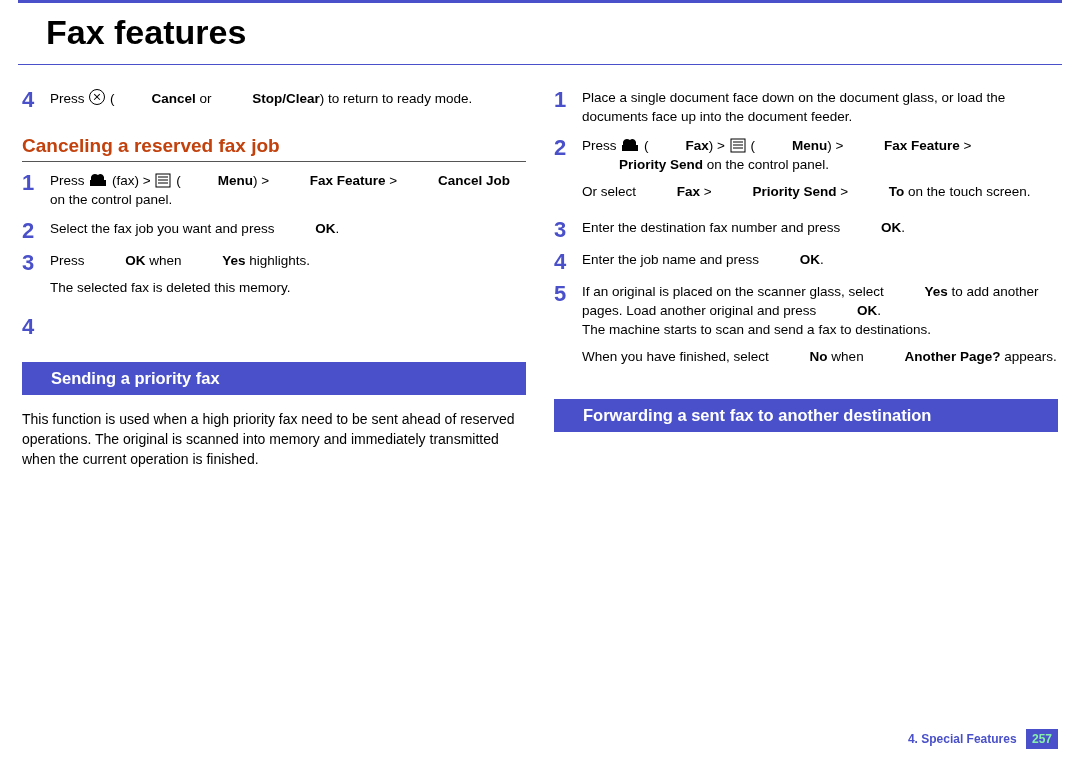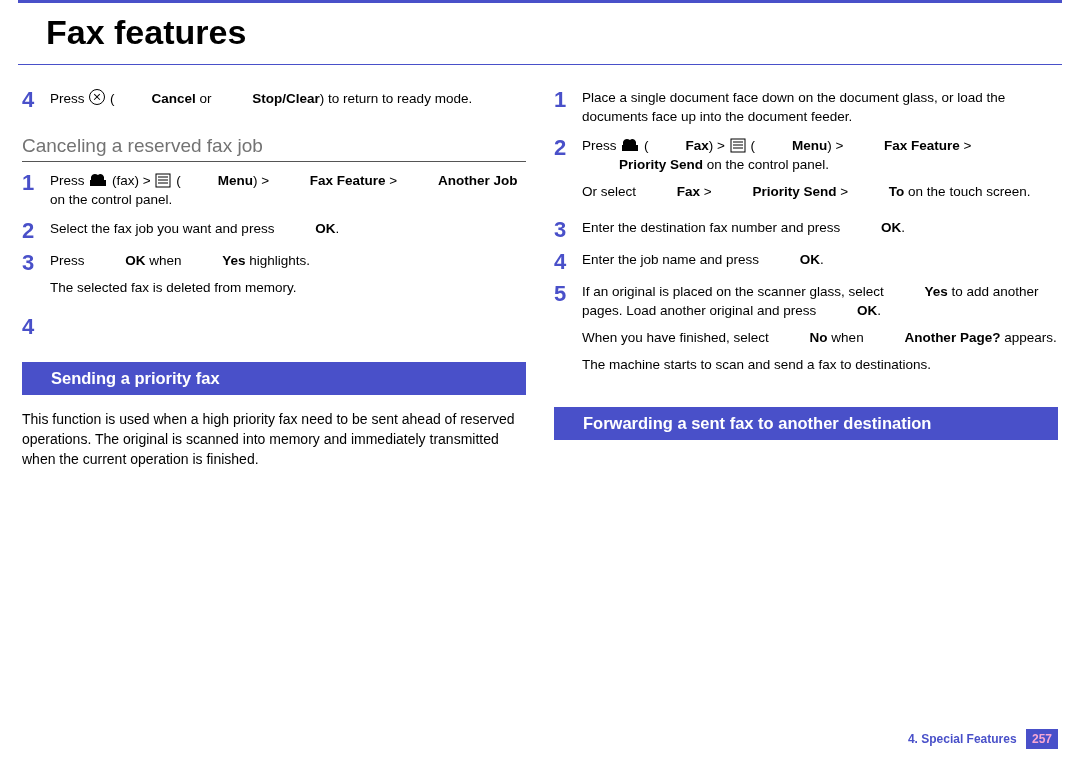--- a/index.html
+++ b/index.html
@@ -57,22 +57,22 @@
     padding-top: 0px;
   }
   .step-body {
     flex: 1;
   }
   .step-body p {
     margin: 0 0 8px 0;
   }
   .sub-heading {
     font-size: 19px;
-    font-weight: 400;
-    color: #737373;
+    font-weight: 700;
+    color: #c2410c;
     margin: 24px 0 4px 0;
   }
   .sub-rule {
     border: none;
     border-top: 1px solid #555;
     margin: 0 0 10px 0;
   }
   .section-bar {
     background: #4950c9;
     color: #fff;
@@ -118,21 +118,21 @@
     position: absolute;
     right: 22px;
     bottom: 14px;
     font-size: 12px;
     font-weight: 700;
     color: #4950c9;
   }
   .footer .pg {
     display: inline-block;
     background: #4950c9;
-    color: #f9a8d4;
+    color: #86efac;
     padding: 3px 6px;
     margin-left: 6px;
     font-weight: 700;
   }
 </style>
 </head>
 <body>
 
 <div class="page">
 
@@ -155,29 +155,29 @@
       <div>
           <div class="step">
           <div class="step-num">1</div>
           <div class="step-body">Press <svg class="icon-fax" width="18" height="15" viewBox="0 0 18 15">
                 <path fill="#000" d="M2 4 C 3 1 6 0 9 2 C 11 0 14 1 15 4 L15 7 L2 7 Z M1 7 H17 V13 H1 Z"></path>
               </svg> (fax) &gt; <svg class="icon-menu" width="16" height="15" viewBox="0 0 16 15">
                 <rect x="1" y="1" width="14" height="13" fill="none" stroke="#000" stroke-width="1"></rect>
                 <line x1="3" y1="4" x2="13" y2="4" stroke="#000"></line>
                 <line x1="3" y1="7" x2="13" y2="7" stroke="#000"></line>
                 <line x1="3" y1="10" x2="13" y2="10" stroke="#000"></line>
-              </svg> (<b>Menu</b>) &gt; <b>Fax Feature</b> &gt; <b>Another Job</b> on the control panel.</div>
+              </svg> (<b>Menu</b>) &gt; <b>Fax Feature</b> &gt; <b>Cancel Job</b> on the control panel.</div>
         </div>
           <div class="step">
           <div class="step-num">2</div>
           <div class="step-body">Select the fax job you want and press <b>OK</b>.</div>
         </div>
           <div class="step">
           <div class="step-num">3</div>
-          <div class="step-body">Press <b>OK</b> when <b>Yes</b> highlights.<p style="margin-top:8px">The selected fax is deleted from memory.</p></div>
+          <div class="step-body">Press <b>OK</b> when <b>Yes</b> highlights.<p style="margin-top:8px">The selected fax is deleted this memory.</p></div>
         </div>
           <div class="step">
           <div class="step-num">4</div>
         </div>
         </div>
 
       <div class="section-bar">Sending a priority fax</div>
 
       <p class="body-text">This function is used when a high priority fax need to be sent ahead of reserved operations. The original is scanned into memory and immediately transmitted when the current operation is finished.</p>
 
@@ -204,21 +204,21 @@
           <div class="step">
           <div class="step-num">3</div>
           <div class="step-body">Enter the destination fax number and press <b>OK</b>.</div>
         </div>
           <div class="step">
           <div class="step-num">4</div>
           <div class="step-body">Enter the job name and press <b>OK</b>.</div>
         </div>
           <div class="step">
           <div class="step-num">5</div>
-          <div class="step-body">If an original is placed on the scanner glass, select <b>Yes</b> to add another pages. Load another original and press <b>OK</b>.<p style="margin-top:8px">When you have finished, select <b>No</b> when <b>Another Page?</b> appears.</p><p>The machine starts to scan and send a fax to destinations.</p></div>
+          <div class="step-body">If an original is placed on the scanner glass, select <b>Yes</b> to add another pages. Load another original and press <b>OK</b>.<p>The machine starts to scan and send a fax to destinations.</p><p style="margin-top:8px">When you have finished, select <b>No</b> when <b>Another Page?</b> appears.</p></div>
         </div>
         </div>
 
       <div class="section-bar">Forwarding a sent  fax to another destination</div>
 
 
     </div>
 
   </div>
 

